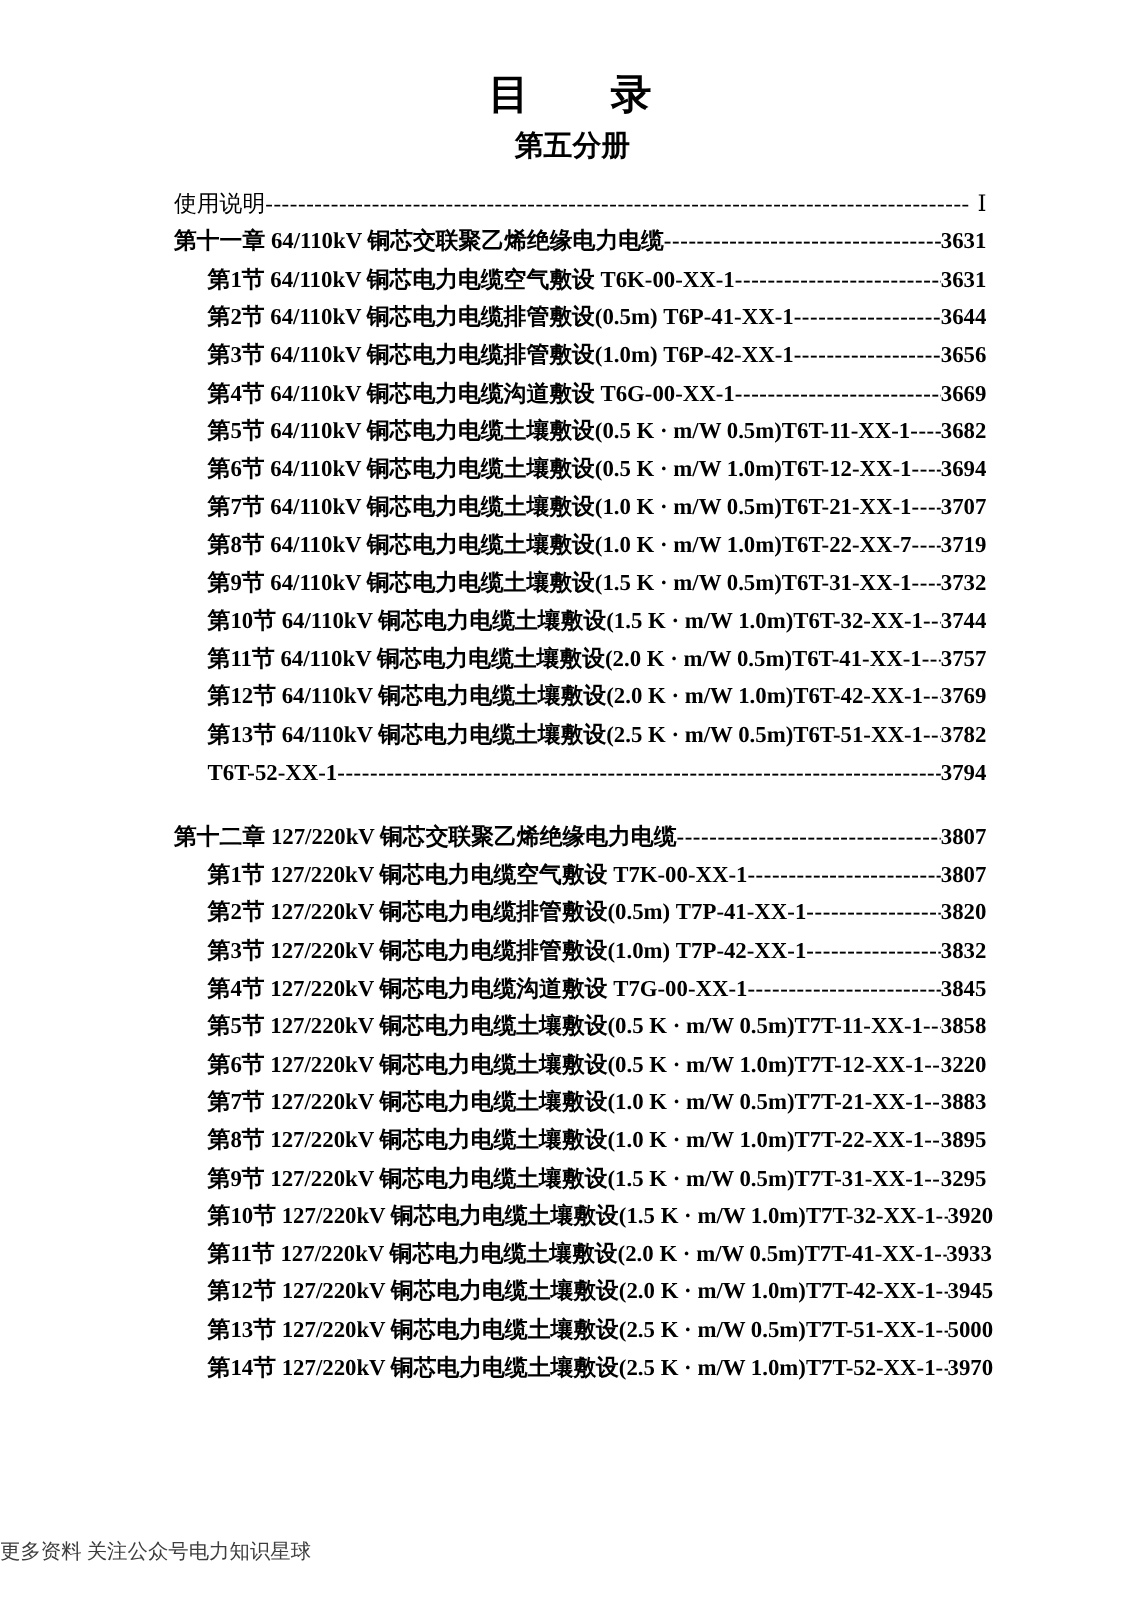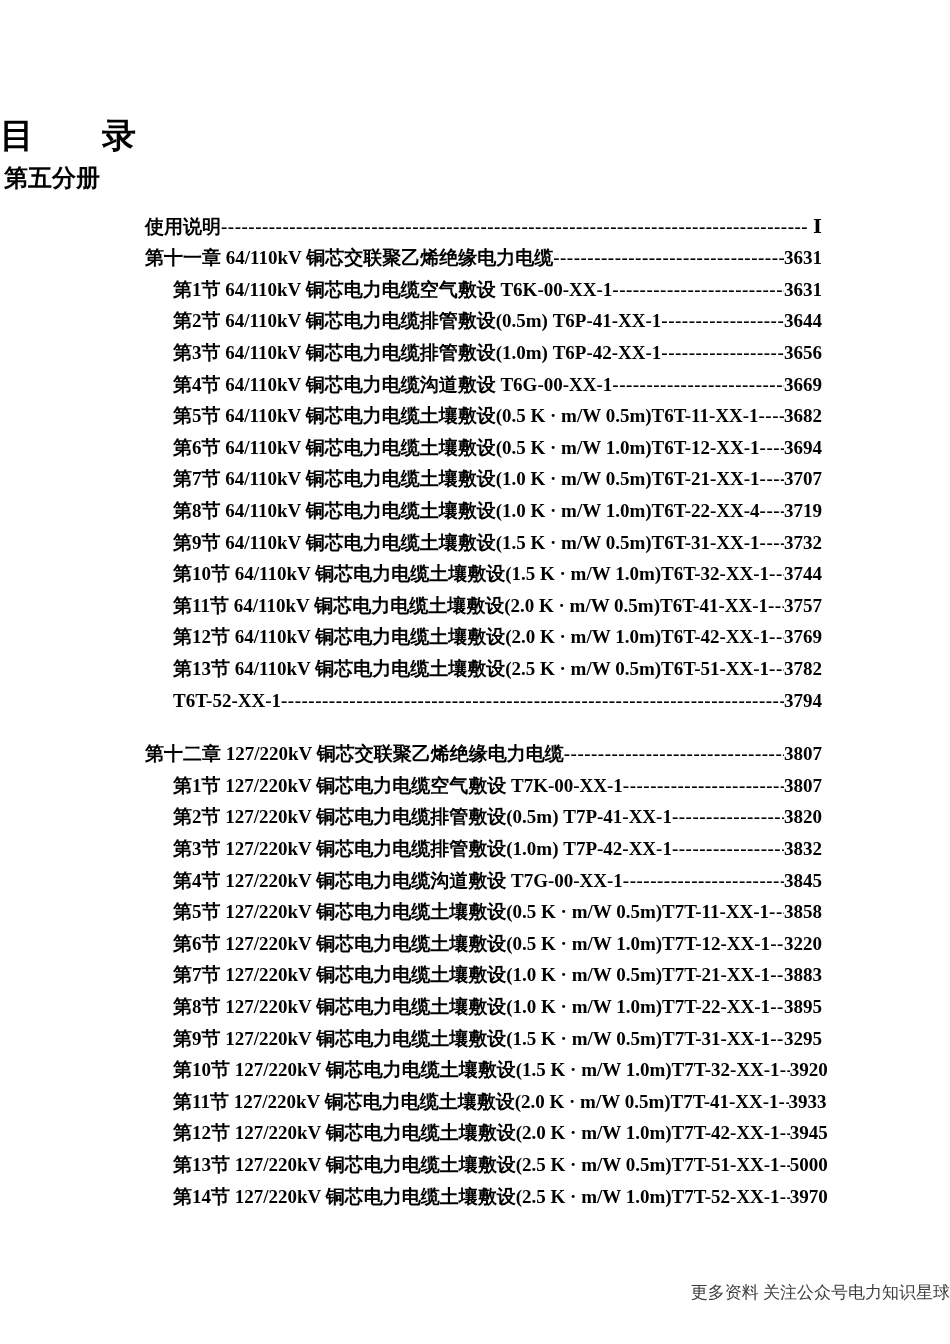--- a/index.html
+++ b/index.html
@@ -9,22 +9,22 @@
   }
   body {
     width: 950px;
     height: 1344px;
     position: relative;
     overflow: hidden;
     font-family: "Liberation Serif", "DejaVu Serif", serif;
     color: #000000;
   }
   .titles {
-    padding-top: 116px;
-    text-align: left;
+    padding-top: 60px;
+    text-align: center;
   }
   .doc-title {
     font-size: 34px;
     font-weight: bold;
     line-height: 1.15;
     margin: 0;
   }
   .doc-subtitle {
     font-size: 24px;
     font-weight: bold;
@@ -37,21 +37,21 @@
   .toc-row {
     display: flex;
     align-items: baseline;
     height: 31.6px;
     line-height: 31.6px;
     font-size: 19px;
     font-weight: bold;
     white-space: pre;
   }
   .toc-row.intro {
-    font-weight: bold;
+    font-weight: normal;
   }
   .toc-row.section {
     padding-left: 28px;
   }
   .toc-label {
     flex: 0 0 auto;
   }
   .toc-code:not(:empty) {
     flex: 0 0 auto;
   }
@@ -69,21 +69,21 @@
     padding-left: 6px;
   }
   .chapter-gap {
     height: 22px;
   }
   .page-footer {
     position: absolute;
     left: 0;
     right: 0;
     top: 1281px;
-    text-align: right;
+    text-align: left;
     font-size: 17px;
     font-weight: normal;
     color: #3d3d3d;
   }
 </style>
 </head>
 <body>
 
 <div class="titles">
   <div class="doc-title">目　　录</div>
@@ -140,21 +140,21 @@
     <span class="toc-page">3694</span>
   </div>
     <div class="toc-row section">
     <span class="toc-label">第7节 64/110kV 铜芯电力电缆土壤敷设(1.0 K · m/W 0.5m)</span>
     <span class="toc-code">T6T-21-XX-1</span>
     <span class="dash-leader">------------------------------------------------------------------------------------------------------------------------------------------------------------------------------------------------------------------------------------------------------------------------------------------------------------</span>
     <span class="toc-page">3707</span>
   </div>
     <div class="toc-row section">
     <span class="toc-label">第8节 64/110kV 铜芯电力电缆土壤敷设(1.0 K · m/W 1.0m)</span>
-    <span class="toc-code">T6T-22-XX-4</span>
+    <span class="toc-code">T6T-22-XX-7</span>
     <span class="dash-leader">------------------------------------------------------------------------------------------------------------------------------------------------------------------------------------------------------------------------------------------------------------------------------------------------------------</span>
     <span class="toc-page">3719</span>
   </div>
     <div class="toc-row section">
     <span class="toc-label">第9节 64/110kV 铜芯电力电缆土壤敷设(1.5 K · m/W 0.5m)</span>
     <span class="toc-code">T6T-31-XX-1</span>
     <span class="dash-leader">------------------------------------------------------------------------------------------------------------------------------------------------------------------------------------------------------------------------------------------------------------------------------------------------------------</span>
     <span class="toc-page">3732</span>
   </div>
     <div class="toc-row section">

